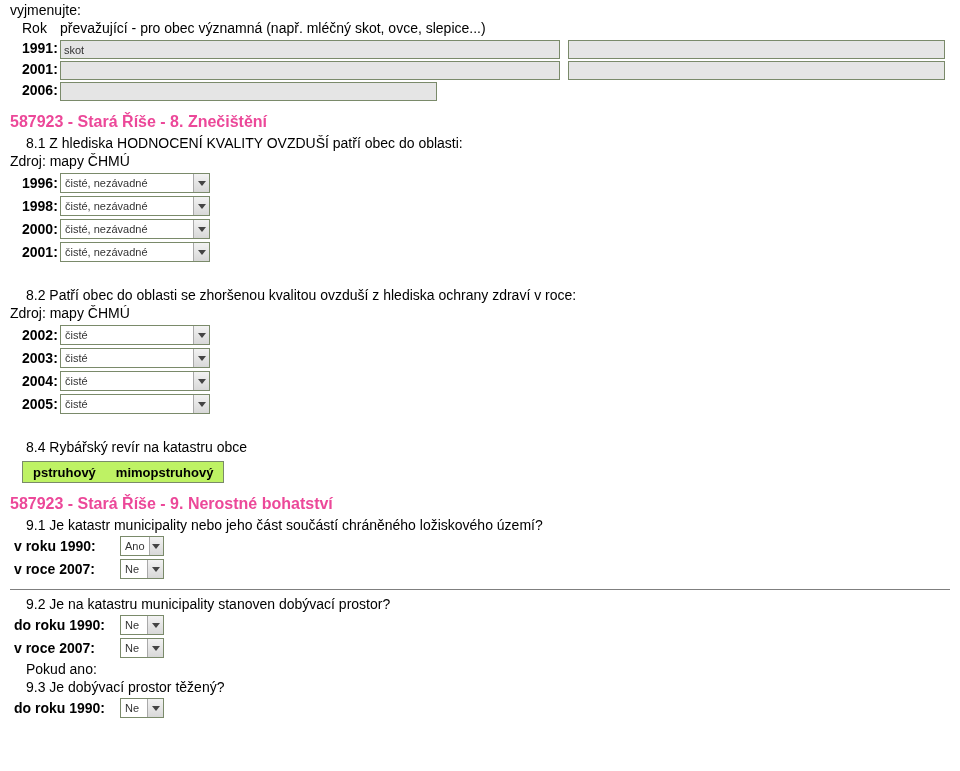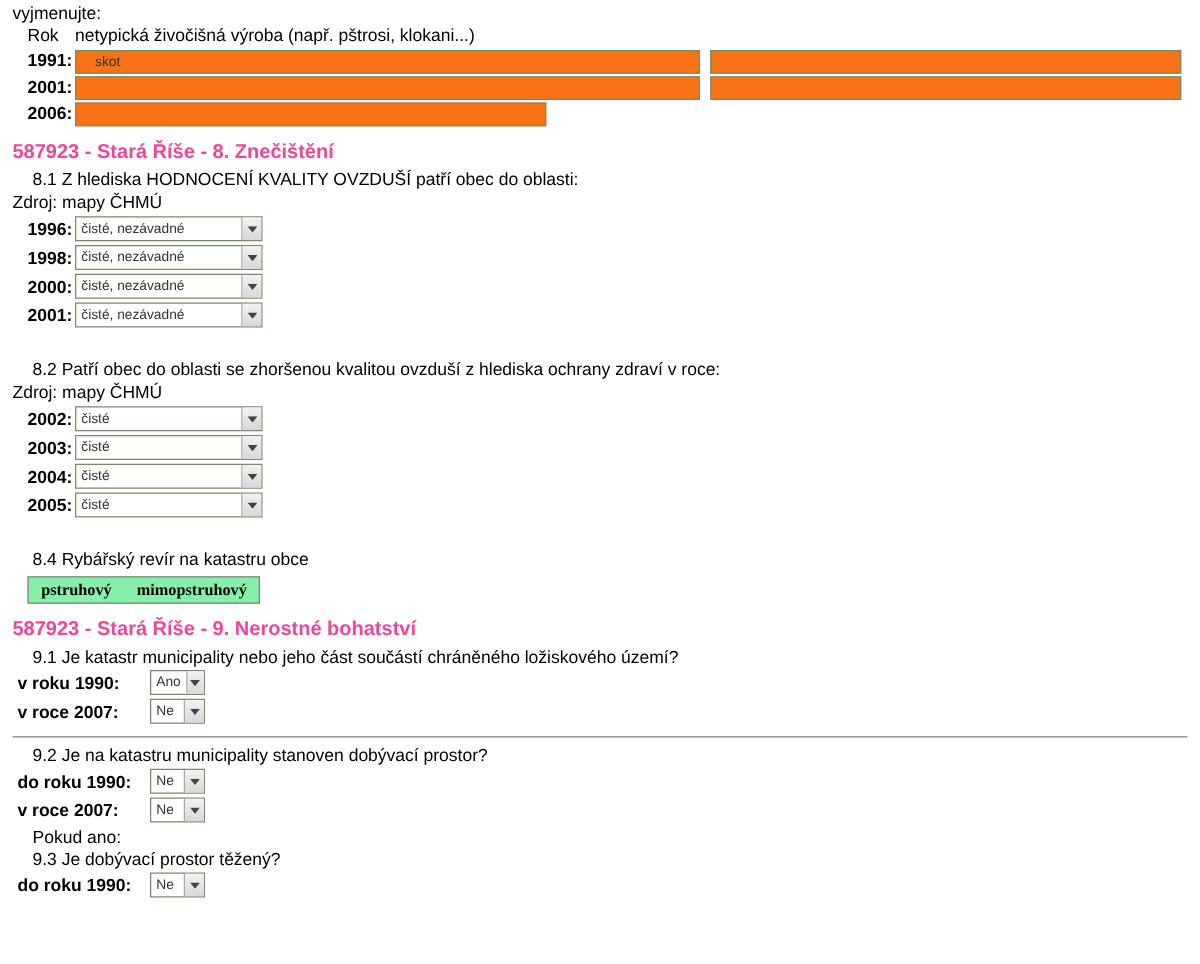--- a/index.html
+++ b/index.html
@@ -17,22 +17,22 @@
     width: 50px;
     font-weight: bold;
     font-size: 14px;
     padding-left: 12px;
   }
   .heading-pair { display: flex; margin: 2px 0 4px 0; }
   .text-field {
     border: 1px solid #7a8a6a;
     height: 19px;
     font-size: 11px;
-    padding: 1px 15px;
-    background: #f97316;
+    padding: 1px 3px;
+    background: #e5e5e5;
     color: #333;
     display: flex;
     align-items: center;
   }
   .field-left {
     width: 500px;
     margin-right: 8px;
   }
   .field-right {
     width: 377px;
@@ -98,40 +98,39 @@
     padding-left: 4px;
     width: 110px;
   }
   .indent { padding-left: 12px; }
   .two-opt-box {
     border: 1px solid #7a8a6a;
     height: 22px;
     font-size: 13px;
     display: inline-flex;
     align-items: center;
-    background: #86efac;
+    background: #bef264;
     margin-top: 4px;
-    font-family: Liberation Serif, serif;
   }
   .two-opt-box .opt {
     padding: 0 10px;
     font-weight: bold;
   }
   .mini-intro {
     font-size: 14px;
     margin-bottom: 2px;
   }
 </style>
 </head>
 <body>
 
 <div class="mini-intro">vyjmenujte:</div>
 <div class="heading-pair">
   <div style="width:50px;padding-left:12px;font-size:14px;">Rok</div>
-  <div style="flex:1;font-size:14px;">netypická živočišná výroba (např. pštrosi, klokani...)</div>
+  <div style="width:505px;font-size:14px;">převažující - pro obec významná (např. mléčný skot, ovce, slepice...)</div>
 </div>
 
 <div class="row">
   <div class="year-label">1991:</div>
   <div class="text-field field-left">skot</div>
   <div class="text-field field-right"></div>
 </div>
 <div class="row">
   <div class="year-label">2001:</div>
   <div class="text-field field-left"></div>

